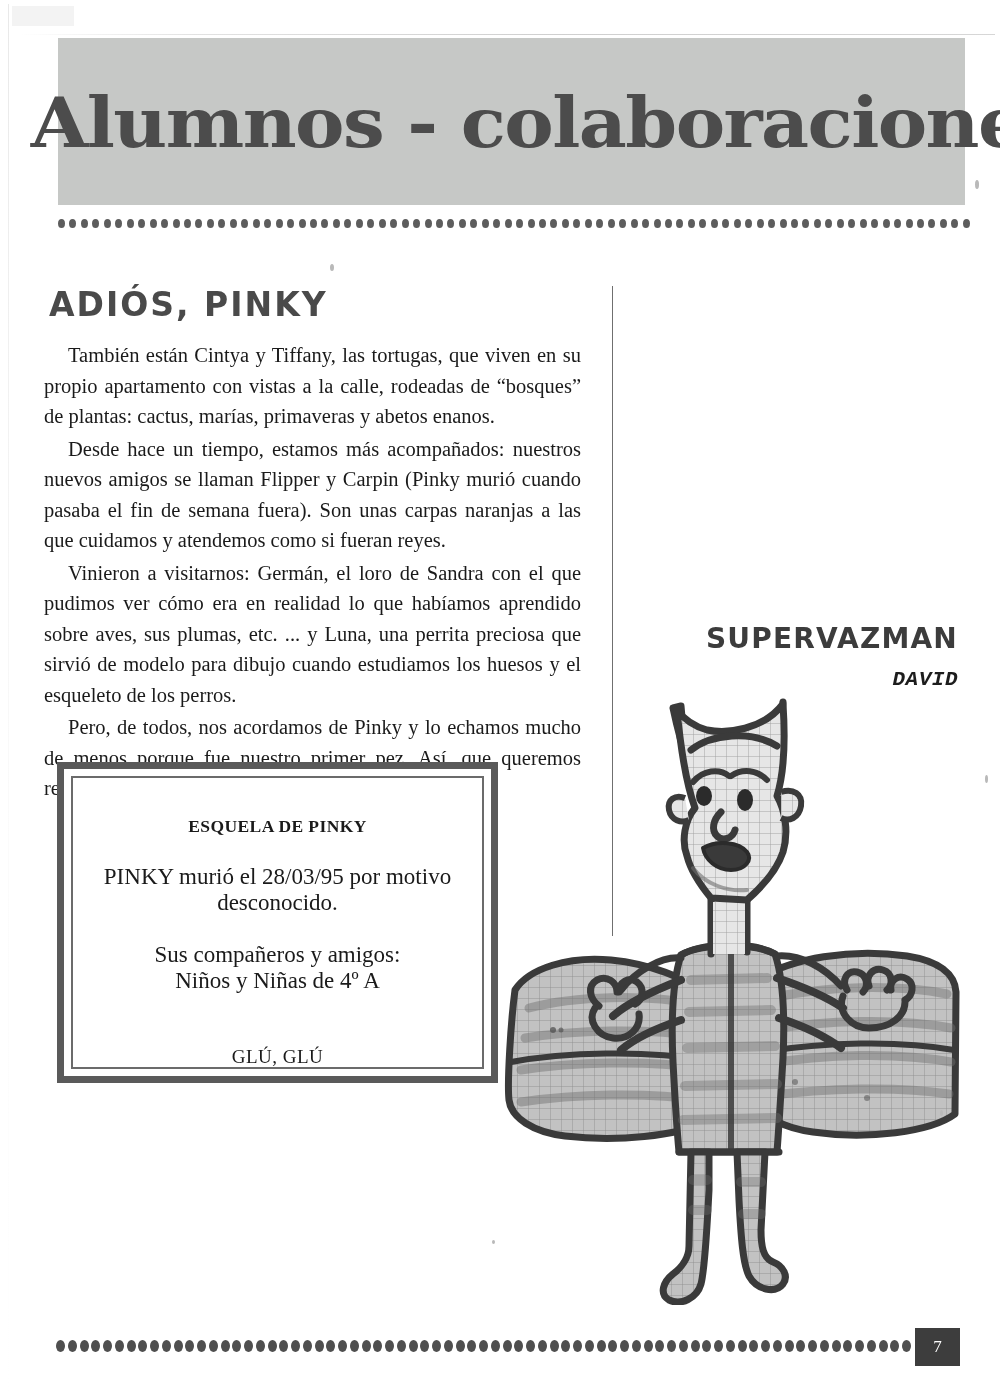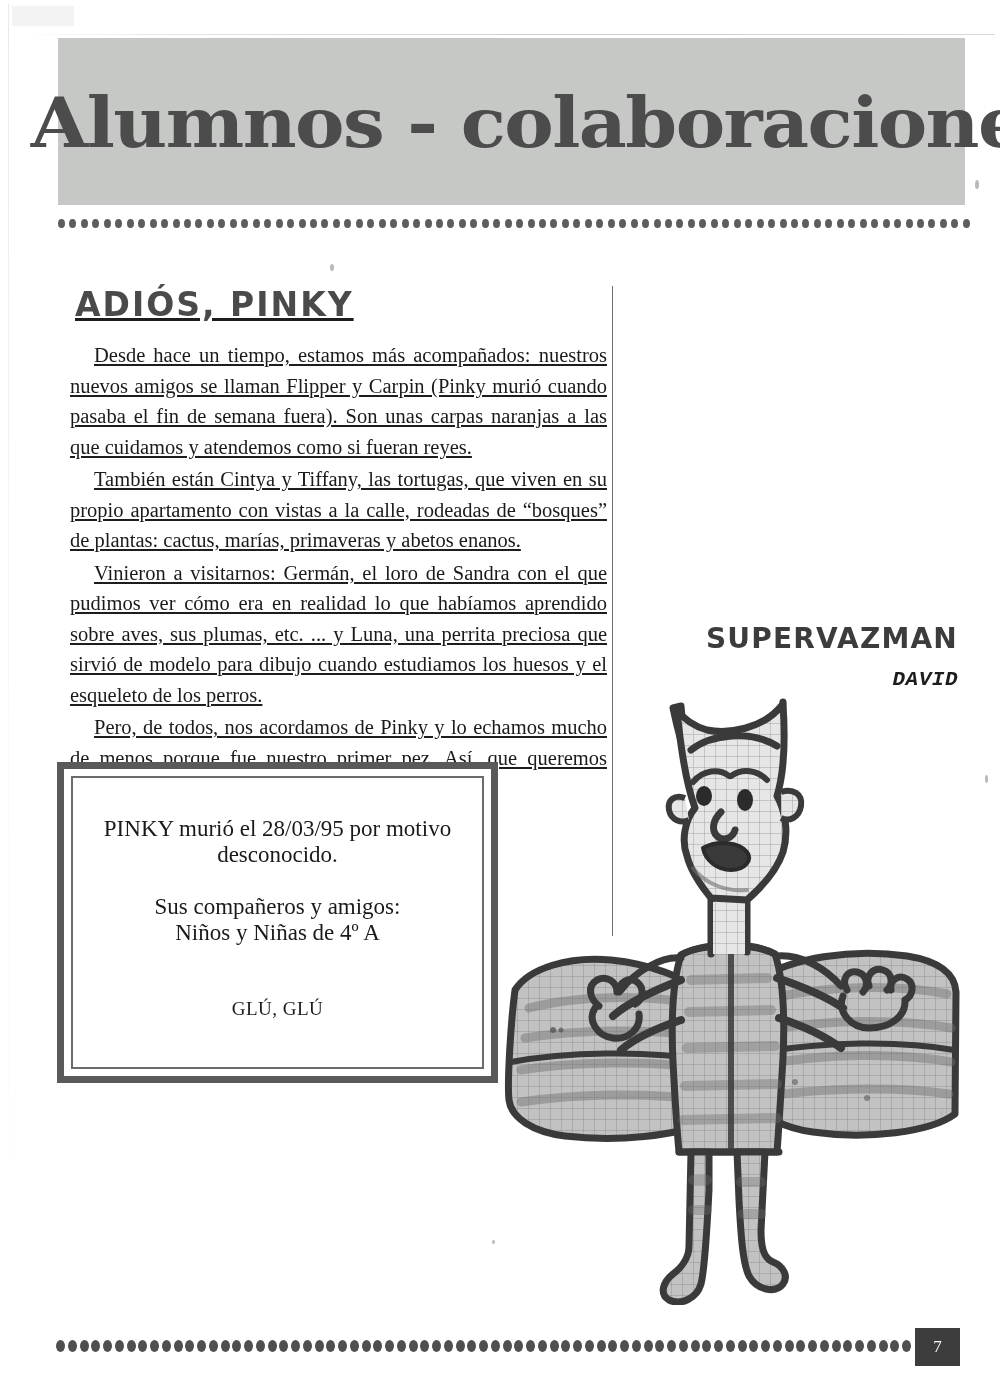--- a/index.html
+++ b/index.html
@@ -83,23 +83,22 @@
   }
   .dot-rule-bottom .dot {
     width: 9px;
     height: 12px;
     background: #4f4f4f;
   }
 
   
   .col-left {
     position: absolute;
-    left: 70px; top: 285px;
+    left: 44px; top: 285px;
     width: 537px;
-    text-decoration: underline;
   }
   .article-title {
     font-family: "DejaVu Sans", sans-serif;
     font-weight: 700;
     font-size: 33px;
     letter-spacing: 2px;
     color: #4a4a4a;
     margin: 0 0 16px 5px;
   }
   .body-text p {
@@ -302,32 +301,33 @@
     <span class="dot"></span>
     <span class="dot"></span>
     <span class="dot"></span>
     <span class="dot"></span>
     <span class="dot"></span>
 </div>
 
 <div class="col-left">
   <h1 class="article-title">ADIÓS, PINKY</h1>
   <div class="body-text">
+    <p>También están Cintya y Tiffany, las tortugas, que viven en su propio apartamento con vistas a la calle, rodeadas de “bosques” de plantas: cactus, marías, primaveras y abetos enanos.</p>
     <p>Desde hace un tiempo, estamos más acompañados: nuestros nuevos amigos se llaman Flipper y Carpin (Pinky murió cuando pasaba el fin de semana fuera). Son unas carpas naranjas a las que cuidamos y atendemos como si fueran reyes.</p>
-    <p>También están Cintya y Tiffany, las tortugas, que viven en su propio apartamento con vistas a la calle, rodeadas de “bosques” de plantas: cactus, marías, primaveras y abetos enanos.</p>
     <p>Vinieron a visitarnos: Germán, el loro de Sandra con el que pudimos ver cómo era en realidad lo que habíamos aprendido sobre aves, sus plumas, etc. ... y Luna, una perrita preciosa que sirvió de modelo para dibujo cuando estudiamos los huesos y el esqueleto de los perros.</p>
     <p>Pero, de todos, nos acordamos de Pinky y lo echamos mucho de menos porque fue nuestro primer pez. Así, que queremos recordarlo y le hicimos una esquela:</p>
   </div>
 </div>
 
 <div class="col-rule"></div>
 
 <div class="esquela">
   <div class="esquela-inner">
     <div class="esquela-content">
+      <div class="esquela-heading">ESQUELA DE PINKY</div>
       <div class="esquela-line">PINKY murió el 28/03/95 por motivo desconocido.</div>
       <div class="esquela-gap"></div>
       <div class="esquela-line">Sus compañeros y amigos:</div>
       <div class="esquela-line">Niños y Niñas de 4º A</div>
       <div class="esquela-gap-lg"></div>
       <div class="esquela-glu">GLÚ, GLÚ</div>
     </div>
   </div>
 </div>
 

